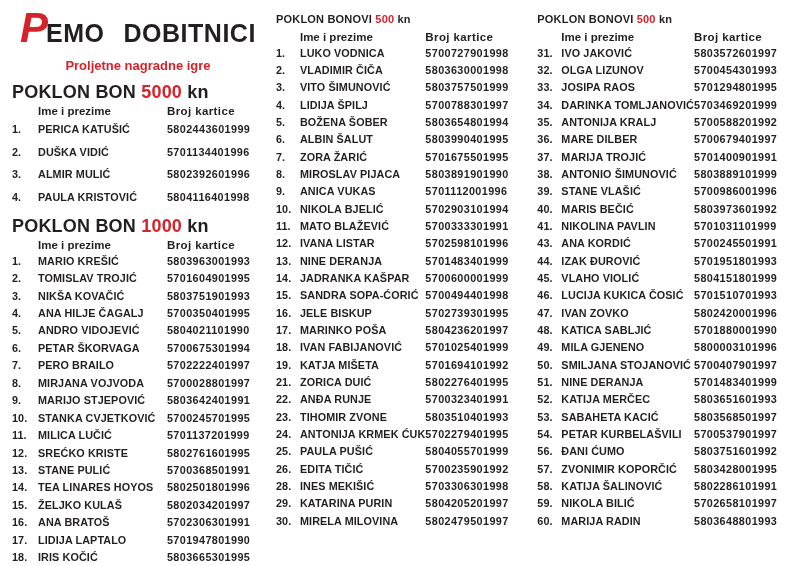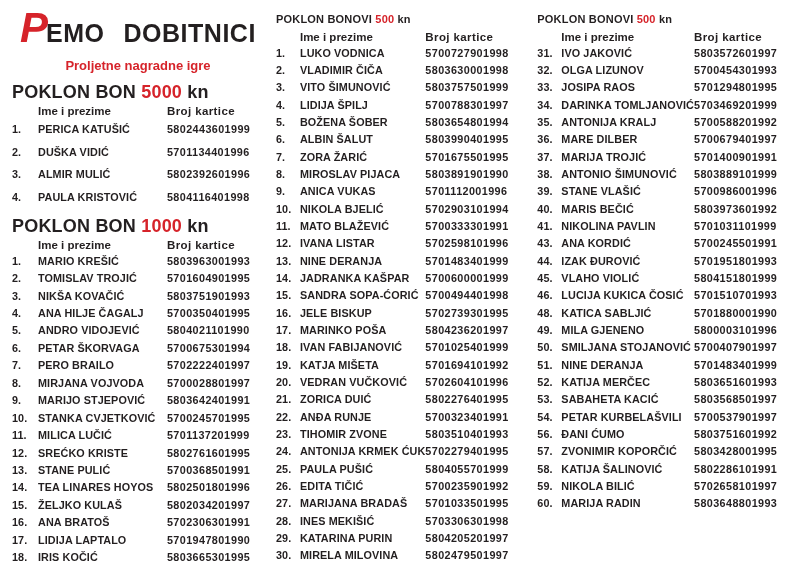--- a/index.html
+++ b/index.html
@@ -338,25 +338,20 @@
           <span class="name">IVAN FABIJANOVIĆ</span>
           <span class="card">5701025401999</span>
         </div>
 
         <div class="row">
           <span class="num">19.</span>
           <span class="name">KATJA MIŠETA</span>
           <span class="card">5701694101992</span>
         </div>
 
-        <div class="row">
-          <span class="num">20.</span>
-          <span class="name">VEDRAN VUČKOVIĆ</span>
-          <span class="card">5702604101996</span>
-        </div>
 
         <div class="row">
           <span class="num">21.</span>
           <span class="name">ZORICA DUIĆ</span>
           <span class="card">5802276401995</span>
         </div>
 
         <div class="row">
           <span class="num">22.</span>
           <span class="name">ANĐA RUNJE</span>
@@ -380,25 +375,20 @@
           <span class="name">PAULA PUŠIĆ</span>
           <span class="card">5804055701999</span>
         </div>
 
         <div class="row">
           <span class="num">26.</span>
           <span class="name">EDITA TIČIĆ</span>
           <span class="card">5700235901992</span>
         </div>
 
-        <div class="row">
-          <span class="num">27.</span>
-          <span class="name">MARIJANA BRADAŠ</span>
-          <span class="card">5701033501995</span>
-        </div>
 
         <div class="row">
           <span class="num">28.</span>
           <span class="name">INES MEKIŠIĆ</span>
           <span class="card">5703306301998</span>
         </div>
 
         <div class="row">
           <span class="num">29.</span>
           <span class="name">KATARINA PURIN</span>
@@ -510,20 +500,25 @@
           <span class="name">VLAHO VIOLIĆ</span>
           <span class="card">5804151801999</span>
         </div>
 
         <div class="row">
           <span class="num">46.</span>
           <span class="name">LUCIJA KUKICA ČOSIĆ</span>
           <span class="card">5701510701993</span>
         </div>
 
+        <div class="row">
+          <span class="num">47.</span>
+          <span class="name">IVAN ZOVKO</span>
+          <span class="card">5802420001996</span>
+        </div>
 
         <div class="row">
           <span class="num">48.</span>
           <span class="name">KATICA SABLJIĆ</span>
           <span class="card">5701880001990</span>
         </div>
 
         <div class="row">
           <span class="num">49.</span>
           <span class="name">MILA GJENENO</span>

